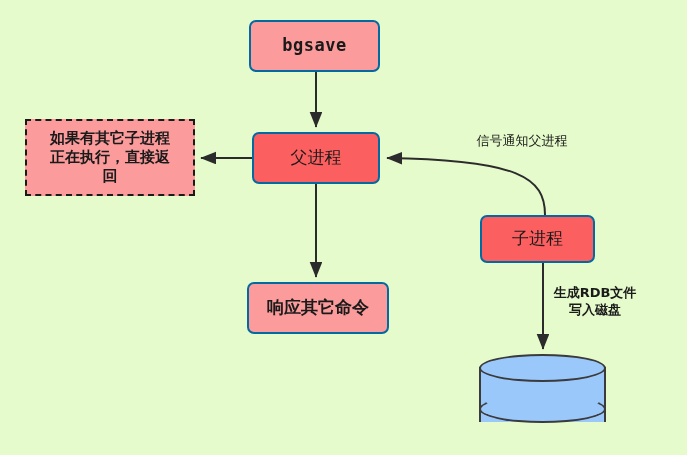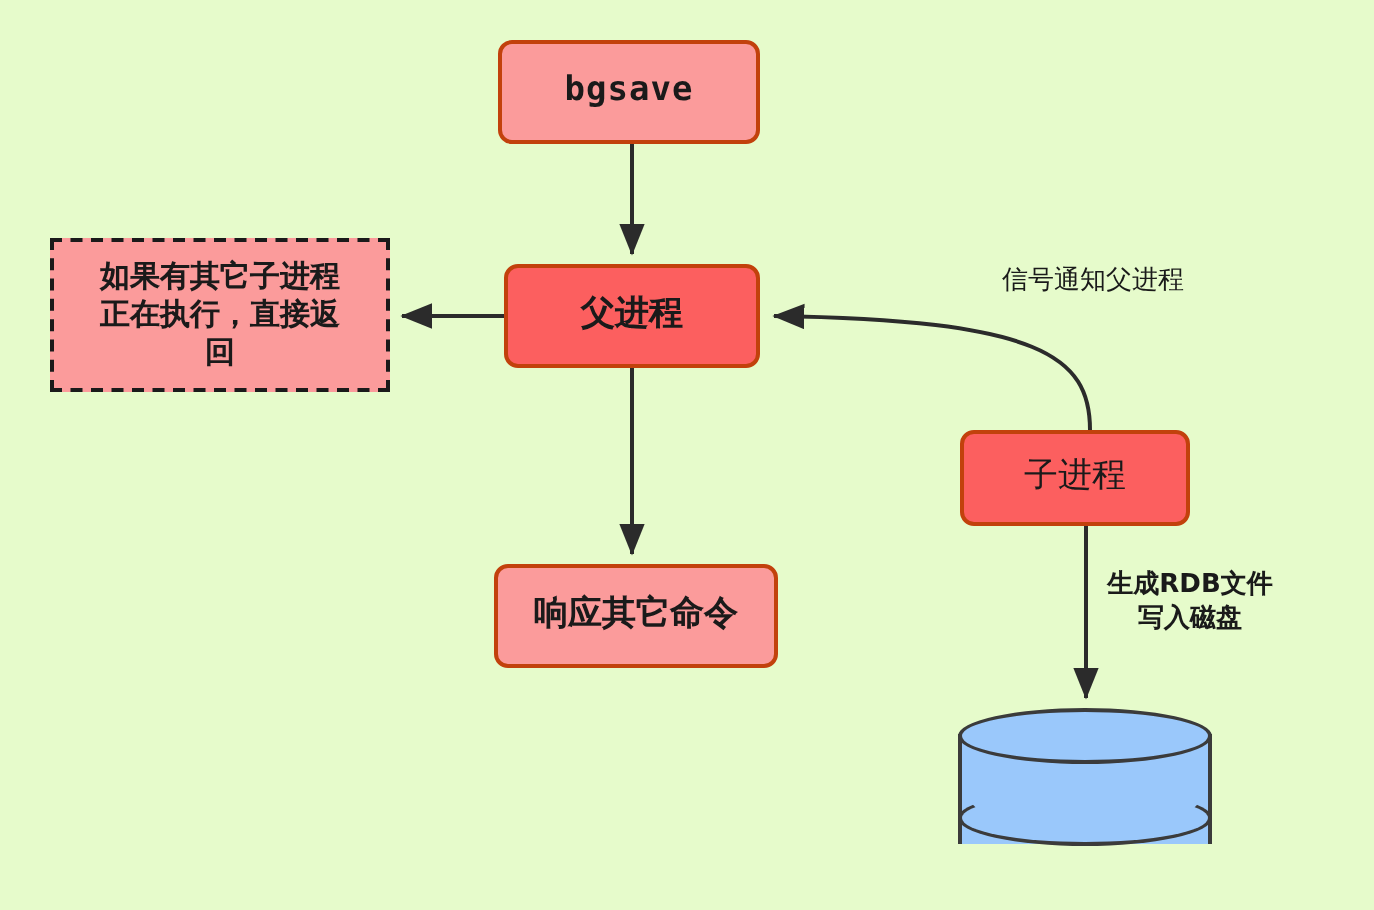--- a/index.html
+++ b/index.html
@@ -25,41 +25,41 @@
     box-sizing: border-box;
     display: flex;
     align-items: center;
     justify-content: center;
     text-align: center;
     color: #1a1a1a;
     line-height: 1.28;
     z-index: 3;
   }
   .node-box {
-    border: 2px solid #c2410c;
+    border: 2px solid #0369a1;
     border-radius: 7px;
   }
   .fill-salmon { background: #fb9b9b; }
   .fill-tomato { background: #fc5f5f; }
 
   
   #node-bgsave {
     left: 249px; top: 20px;
     width: 131px; height: 52px;
     font-family: "DejaVu Sans Mono", "Liberation Mono", monospace;
     font-size: 17px;
     font-weight: 700;
     letter-spacing: 0.5px;
   }
   
   #node-parent {
     left: 252px; top: 132px;
     width: 128px; height: 52px;
     font-size: 17px;
-    font-weight: 700;
+    font-weight: 400;
   }
   
   #node-note {
     left: 25px; top: 119px;
     width: 170px; height: 77px;
     background: #fb9b9b;
     border: 2px dashed #1a1a1a;
     border-radius: 0;
     font-size: 15px;
     font-weight: 700;
@@ -122,21 +122,21 @@
     width: 127px;
     text-align: center;
     font-size: 16px;
     color: #1a1a1a;
     z-index: 2;
   }
 
   .edge-label {
     position: absolute;
     color: #1a1a1a;
-    text-align: right;
+    text-align: center;
     line-height: 1.3;
     z-index: 4;
     white-space: pre-line;
   }
   #label-signal {
     left: 452px; top: 133px;
     width: 140px;
     font-size: 13px;
     font-weight: 400;
   }

